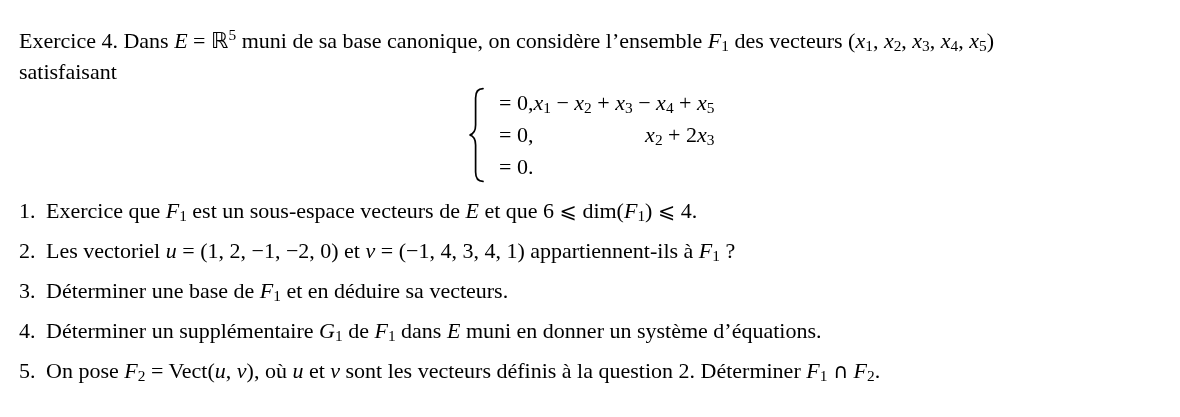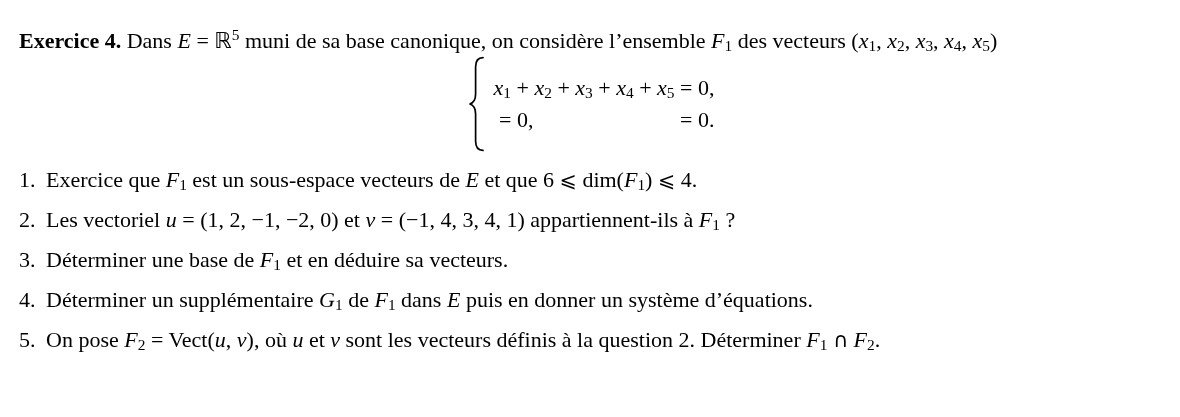--- a/index.html
+++ b/index.html
@@ -6,21 +6,21 @@
   body{
     width:1180px;height:417px;background:#ffffff;color:#000000;
     font-family:"Liberation Serif","DejaVu Serif",serif;
     font-size:22px;
     -webkit-font-smoothing:antialiased;
   }
   .doc{padding:25px 18px 0 19px;width:1143px;}
   .intro{margin:0;line-height:31px;}
   .line{display:block;white-space:nowrap;}
   
-  .m-b{font-weight:bold;}
+  .m-b{font-weight:normal;}
   .m-i{font-style:italic;}
   .m-sub{font-size:0.7em;vertical-align:-0.22em;line-height:0;}
   .m-sup{font-size:0.7em;vertical-align:0.5em;line-height:0;}
   .m-bb{font-family:"DejaVu Sans","DejaVu Serif",serif;}
   .m-rel{font-family:"DejaVu Sans","DejaVu Serif",serif;font-size:0.94em;}
   
   .system{display:flex;justify-content:center;align-items:center;height:96px;margin:0 0 0 0;}
   .brace-svg{display:block;margin-right:8px;}
   .eqs{display:grid;grid-template-columns:auto auto;line-height:32px;}
   .lhs{text-align:right;white-space:pre;}
@@ -31,50 +31,52 @@
   .qnum{width:27px;flex:none;}
   .qtext{flex:1;white-space:nowrap;}
 </style>
 </head>
 <body>
 
 <div class="doc">
 
   <p class="intro">
     <span class="line"><span class="m-b">Exercice 4.</span><span>  Dans </span><span class="m-i">E</span><span> = </span><span class="m-bb">ℝ</span><span class="m-sup">5</span><span> muni de sa base canonique, on considère l’ensemble </span><span class="m-i">F</span><span class="m-sub">1</span><span> des vecteurs (</span><span class="m-i">x</span><span class="m-sub">1</span><span>, </span><span class="m-i">x</span><span class="m-sub">2</span><span>, </span><span class="m-i">x</span><span class="m-sub">3</span><span>, </span><span class="m-i">x</span><span class="m-sub">4</span><span>, </span><span class="m-i">x</span><span class="m-sub">5</span><span>)</span></span>
+    <span class="line"><span>satisfaisant</span></span>
   </p>
 
   <div class="system">
     <svg class="brace-svg" width="19" height="96" viewBox="0 0 19 96" aria-hidden="true">
       <path d="M16 1.6 C11 1.6 8.6 4.6 8.6 11 L8.6 38 C8.6 44 6.6 47 2.6 48 C6.6 49 8.6 52 8.6 58 L8.6 85 C8.6 91.4 11 94.4 16 94.4" stroke="#000000" fill="none" stroke-width="1.7" stroke-linecap="round"></path>
     </svg>
     <div class="eqs">
-      <span class="lhs"><span class="m-i">x</span><span class="m-sub">1</span><span> + </span><span class="m-i">x</span><span class="m-sub">2</span><span> + </span><span class="m-i">x</span><span class="m-sub">3</span><span> + </span><span class="m-i">x</span><span class="m-sub">4</span><span> + </span><span class="m-i">x</span><span class="m-sub">5</span></span>
         <span class="rhs"><span> = 0,</span></span>
+      <span class="lhs"><span class="m-i">x</span><span class="m-sub">1</span><span> − </span><span class="m-i">x</span><span class="m-sub">2</span><span> + </span><span class="m-i">x</span><span class="m-sub">3</span><span> − </span><span class="m-i">x</span><span class="m-sub">4</span><span> + </span><span class="m-i">x</span><span class="m-sub">5</span></span>
         <span class="rhs"><span> = 0,</span></span>
+      <span class="lhs"><span class="m-i">x</span><span class="m-sub">2</span><span> + 2</span><span class="m-i">x</span><span class="m-sub">3</span></span>
         <span class="rhs"><span> = 0.</span></span>
     </div>
   </div>
 
   <ol class="questions">
     <li class="q">
       <span class="qnum">1.</span>
       <span class="qtext"><span>Exercice que </span><span class="m-i">F</span><span class="m-sub">1</span><span> est un sous-espace vecteurs de </span><span class="m-i">E</span><span> et que 6 </span><span class="m-rel">⩽</span><span> dim(</span><span class="m-i">F</span><span class="m-sub">1</span><span>) </span><span class="m-rel">⩽</span><span> 4.</span></span>
     </li>
     <li class="q">
       <span class="qnum">2.</span>
       <span class="qtext"><span>Les vectoriel </span><span class="m-i">u</span><span> = (1, 2, −1, −2, 0) et </span><span class="m-i">v</span><span> = (−1, 4, 3, 4, 1) appartiennent-ils à </span><span class="m-i">F</span><span class="m-sub">1</span><span> ?</span></span>
     </li>
     <li class="q">
       <span class="qnum">3.</span>
       <span class="qtext"><span>Déterminer une base de </span><span class="m-i">F</span><span class="m-sub">1</span><span> et en déduire sa vecteurs.</span></span>
     </li>
     <li class="q">
       <span class="qnum">4.</span>
-      <span class="qtext"><span>Déterminer un supplémentaire </span><span class="m-i">G</span><span class="m-sub">1</span><span> de </span><span class="m-i">F</span><span class="m-sub">1</span><span> dans </span><span class="m-i">E</span><span> puis en donner un système d’équations.</span></span>
+      <span class="qtext"><span>Déterminer un supplémentaire </span><span class="m-i">G</span><span class="m-sub">1</span><span> de </span><span class="m-i">F</span><span class="m-sub">1</span><span> dans </span><span class="m-i">E</span><span> muni en donner un système d’équations.</span></span>
     </li>
     <li class="q">
       <span class="qnum">5.</span>
       <span class="qtext"><span>On pose </span><span class="m-i">F</span><span class="m-sub">2</span><span> = Vect(</span><span class="m-i">u</span><span>, </span><span class="m-i">v</span><span>), où </span><span class="m-i">u</span><span> et </span><span class="m-i">v</span><span> sont les vecteurs définis à la question 2. Déterminer </span><span class="m-i">F</span><span class="m-sub">1</span><span> </span><span class="m-rel">∩</span><span> </span><span class="m-i">F</span><span class="m-sub">2</span><span>.</span></span>
     </li>
   </ol>
 
 </div>
 
 </body></html>

